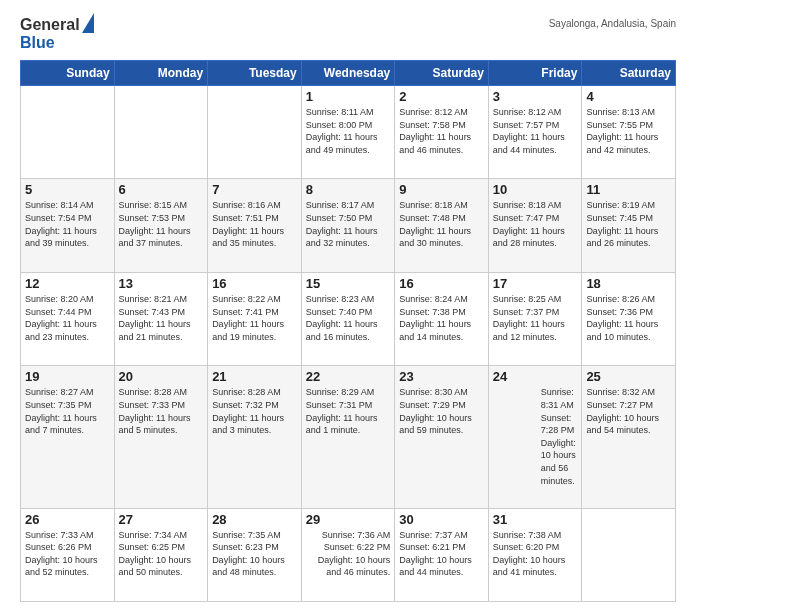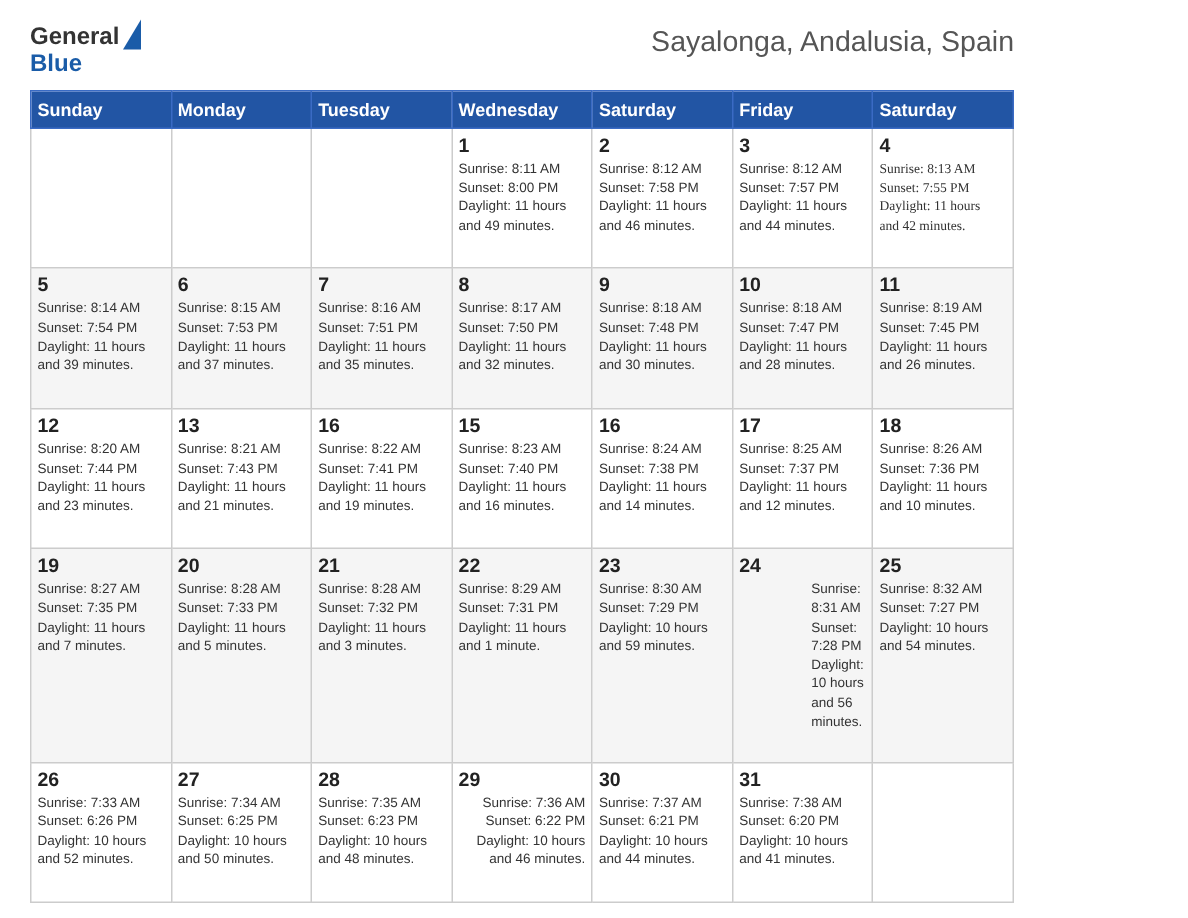--- a/index.html
+++ b/index.html
@@ -41,38 +41,38 @@
     .title-area {
       text-align: right;
     }
     .month-title {
       font-size: 36px;
       font-weight: normal;
       color: #222;
       line-height: 1.1;
     }
     .location {
-      font-size: 19px;
+      font-size: 10px;
       color: #555;
       margin-top: 2px;
     }
     .calendar {
       flex: 1;
       border: 1px solid #ccc;
       border-collapse: collapse;
       width: 100%;
       table-layout: fixed;
     }
     .calendar th {
       background: #2255a4;
       color: #fff;
       font-size: 12px;
       font-weight: bold;
       padding: 5px 4px;
-      text-align: left;
+      text-align: right;
       border: 1px solid #3a6bc4;
     }
     .calendar td {
       border: 1px solid #ccc;
       vertical-align: top;
       padding: 3px 4px;
       font-size: 9.5px;
       color: #333;
       height: 82px;
     }
@@ -144,21 +144,21 @@
           </td>
           <td>
             <span class="day-num">3</span>
             <div class="day-info" style="white-space: pre-line;">Sunrise: 8:12 AM
 Sunset: 7:57 PM
 Daylight: 11 hours
 and 44 minutes.</div>
           </td>
           <td>
             <span class="day-num">4</span>
-            <div class="day-info" style="white-space: pre-line; font-family: Liberation Serif, serif;">Sunrise: 8:13 AM
+            <div class="day-info" style="white-space: pre-line;">Sunrise: 8:13 AM
 Sunset: 7:55 PM
 Daylight: 11 hours
 and 42 minutes.</div>
           </td>
         </tr>
         <tr class="row-shaded">
           <td>
             <span class="day-num">5</span>
             <div class="day-info" style="white-space: pre-line;">Sunrise: 8:14 AM
 Sunset: 7:54 PM

